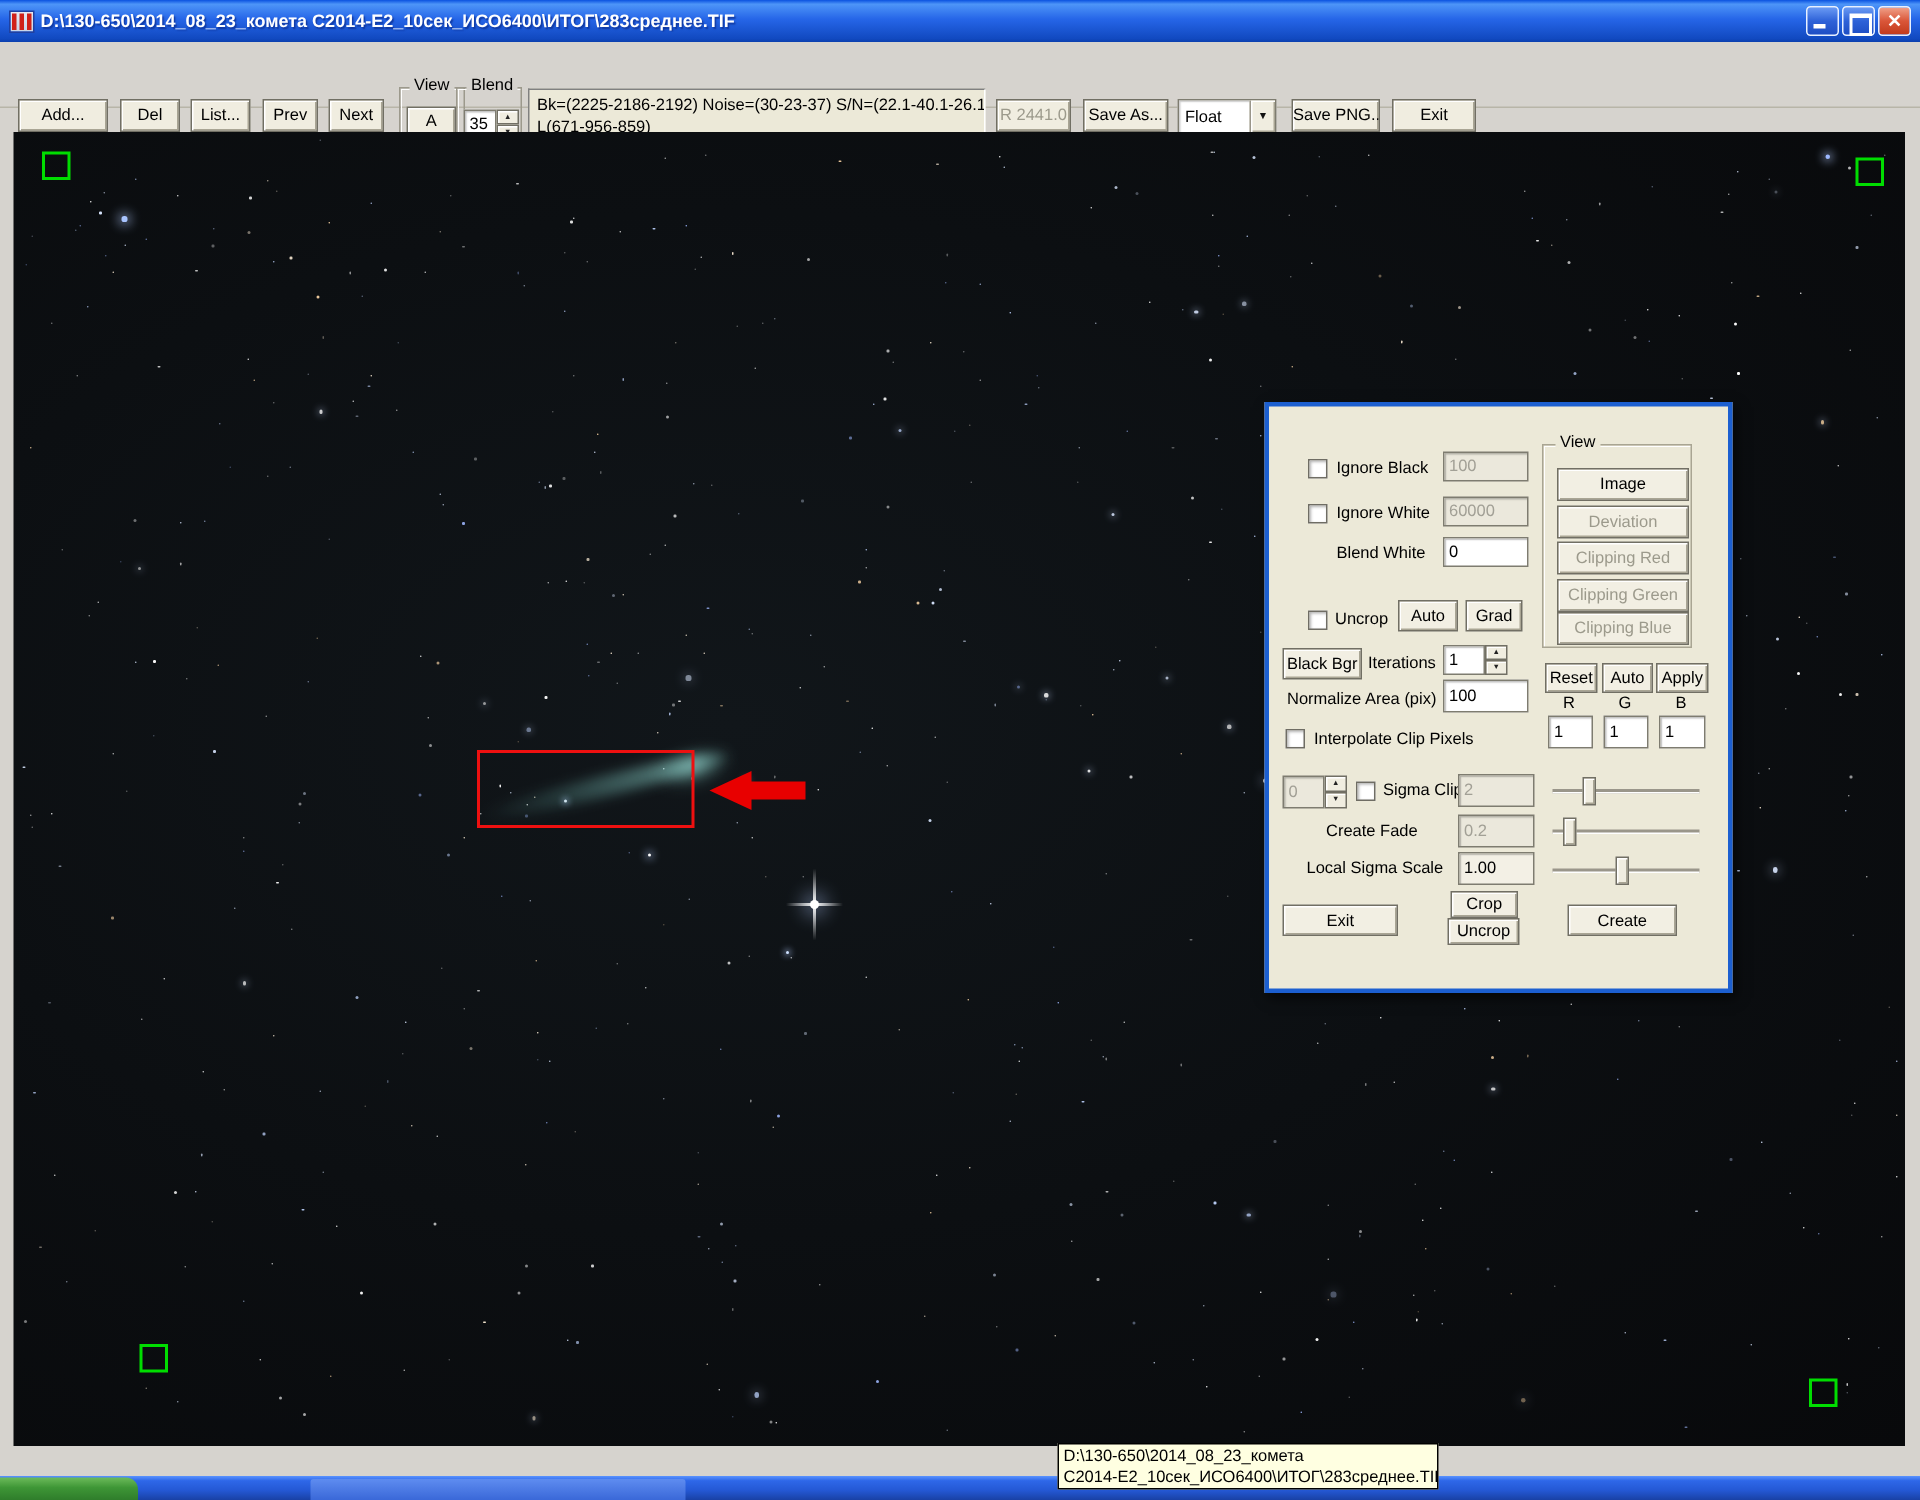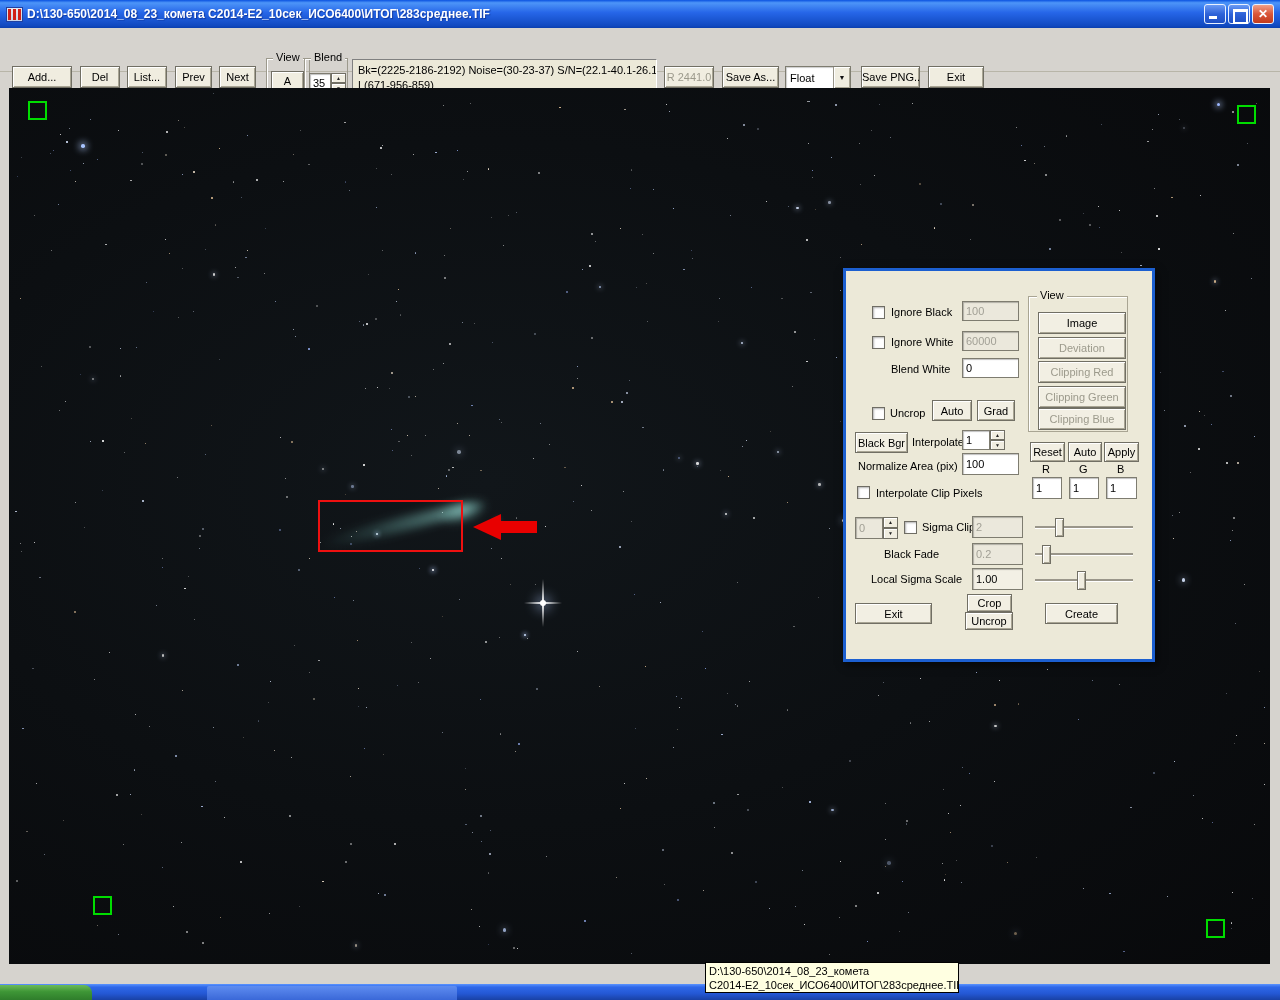--- a/index.html
+++ b/index.html
@@ -825,21 +825,21 @@
       <input class="edit dis" style="left: 116px; top: 39px; width: 57px; height: 20px;" disabled="" value="60000">
 
       <span class="lbl" style="left:45px;top:71px;">Blend White</span>
       <input class="edit" style="left: 116px; top: 66px; width: 57px; height: 20px;" value="0">
 
       <span class="cb" style="left:26px;top:115px;"></span>
       <span class="lbl" style="left:44px;top:115px;">Uncrop</span>
       <button class="btn" style="left:86px;top:108px;width:40px;height:21px;">Auto</button>
       <button class="btn" style="left:131px;top:108px;width:38px;height:21px;">Grad</button>
       <button class="btn" style="left:9px;top:140px;width:53px;height:21px;">Black Bgr</button>
-      <span class="lbl" style="left:66px;top:144px;">Interpolate</span>
+      <span class="lbl" style="left:66px;top:144px;">Iterations</span>
       <span style="position:absolute;left:116px;top:138px;display:flex;height:20px;">
         <input class="edit" style="width: 28px; height: 20px; position: static;" value="1">
         <span class="spin-arrows" style="height:20px;">
             <button class="sb">▲</button>
             <button class="sb">▼</button>
           </span>
       </span>
       <span class="lbl" style="left:12px;top:168px;">Normalize Area (pix)</span>
       <input class="edit" style="left: 116px; top: 161px; width: 57px; height: 22px;" value="100">
 
@@ -871,21 +871,21 @@
             <button class="sb">▲</button>
             <button class="sb">▼</button>
           </span>
       </span>
       <span class="cb" style="left:58px;top:229px;"></span>
       <span class="lbl" style="left:76px;top:229px;">Sigma Clip</span>
       <input class="edit dis" style="left: 126px; top: 224px; width: 51px; height: 22px;" disabled="" value="2">
       <div class="slider-track" style="left:189px;top:234px;"></div>
       <div class="slider-thumb" style="left:209px;top:226px;"></div>
 
-      <span class="lbl" style="left:38px;top:256px;">Black Fade</span>
+      <span class="lbl" style="left:38px;top:256px;">Create Fade</span>
       <input class="edit dis" style="left: 126px; top: 251px; width: 51px; height: 22px;" disabled="" value="0.2">
       <div class="slider-track" style="left:189px;top:261px;"></div>
       <div class="slider-thumb" style="left:196px;top:253px;"></div>
 
       <span class="lbl" style="left:25px;top:281px;">Local Sigma Scale</span>
       <input class="edit" style="left: 126px; top: 276px; width: 51px; height: 22px; background: rgb(243, 240, 229);" value="1.00">
       <div class="slider-track" style="left:189px;top:287px;"></div>
       <div class="slider-thumb" style="left:231px;top:279px;"></div>
 
       <button class="btn" style="left:9px;top:311px;width:77px;height:21px;">Exit</button>

